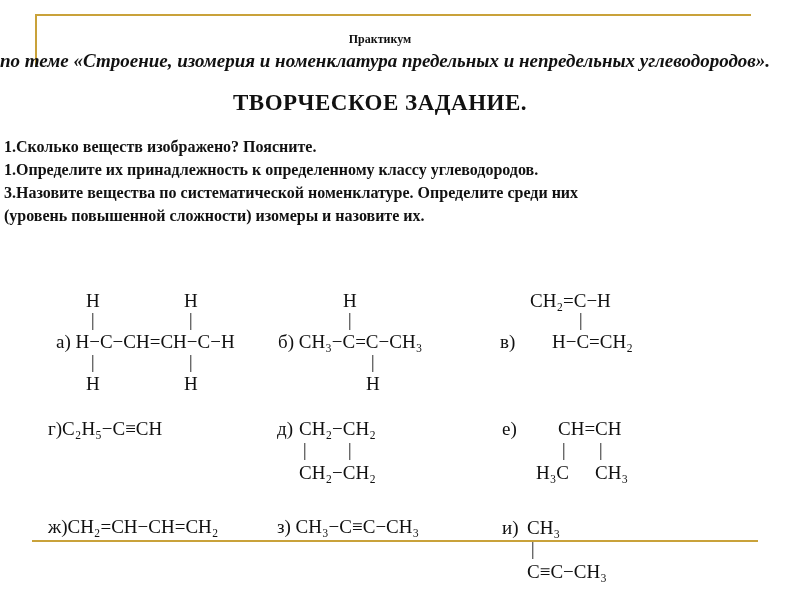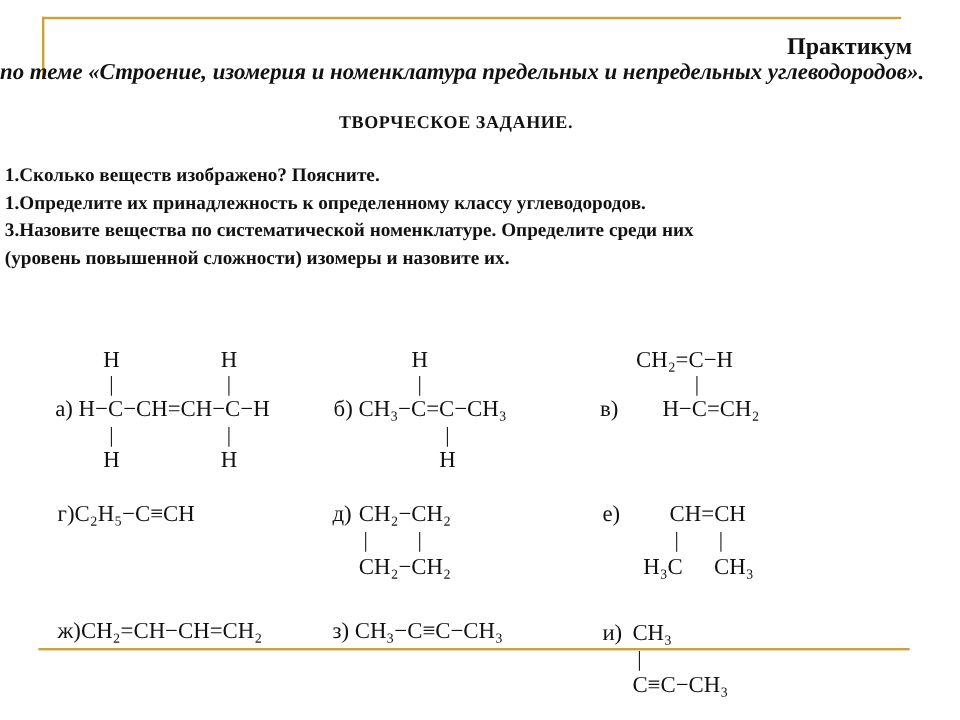--- a/index.html
+++ b/index.html
@@ -8,25 +8,25 @@
     background:#ffffff;color:#111111;
     font-family:"Liberation Serif","DejaVu Serif",serif;
   }
   .frame-line{position:absolute;background:#C9A23A;}
   .frame-top{left:35px;top:14px;width:716px;height:2px;}
   .frame-left{left:35px;top:14px;width:2px;height:52px;}
   .frame-bottom{left:32px;top:540px;width:726px;height:2px;z-index:1;}
 
   .header{position:absolute;left:0;top:0;width:760px;text-align:center;}
   .title{position:absolute;left:0;top:28px;width:100%;
-         font-size:20px;font-weight:bold;line-height:22px;white-space:nowrap;text-align:right;}
+         font-size:12px;font-weight:bold;line-height:22px;white-space:nowrap;}
   .subtitle{position:absolute;left:0;top:50px;width:100%;
             font-size:19px;font-weight:bold;font-style:italic;line-height:22px;white-space:nowrap;}
   .heading{position:absolute;left:0;top:90px;width:100%;
-           font-size:15px;font-weight:bold;line-height:26px;letter-spacing:.5px;white-space:nowrap;}
+           font-size:23px;font-weight:bold;line-height:26px;letter-spacing:.5px;white-space:nowrap;}
 
   .tasks{position:absolute;left:4px;top:135px;width:796px;}
   .task-line{font-size:16px;font-weight:bold;line-height:23px;white-space:nowrap;}
 
   .f{position:absolute;font-size:19px;line-height:21px;white-space:nowrap;z-index:2;}
   .bar{font-size:18px;}
 </style>
 </head>
 <body>
 
@@ -46,21 +46,21 @@
   <div class="task-line">3.Назовите вещества по систематической номенклатуре. Определите среди них</div>
   <div class="task-line">(уровень повышенной сложности) изомеры и назовите их.</div>
 </div>
 
 <div>
 
   <span class="f" style="left:86px;top:290px">H</span>
   <span class="f" style="left:184px;top:290px">H</span>
   <span class="f bar" style="left:91px;top:310px">|</span>
   <span class="f bar" style="left:189px;top:310px">|</span>
-  <span class="f" style="left:46px;top:331px">а) H−C−CH=CH−C−H</span>
+  <span class="f" style="left:56px;top:331px">а) H−C−CH=CH−C−H</span>
   <span class="f bar" style="left:91px;top:352px">|</span>
   <span class="f bar" style="left:189px;top:352px">|</span>
   <span class="f" style="left:86px;top:373px">H</span>
   <span class="f" style="left:184px;top:373px">H</span>
 
   <span class="f" style="left:343px;top:290px">H</span>
   <span class="f bar" style="left:348px;top:310px">|</span>
   <span class="f" style="left:278px;top:331px">б) CH₃−C=C−CH₃</span>
   <span class="f bar" style="left:371px;top:352px">|</span>
   <span class="f" style="left:366px;top:373px">H</span>

